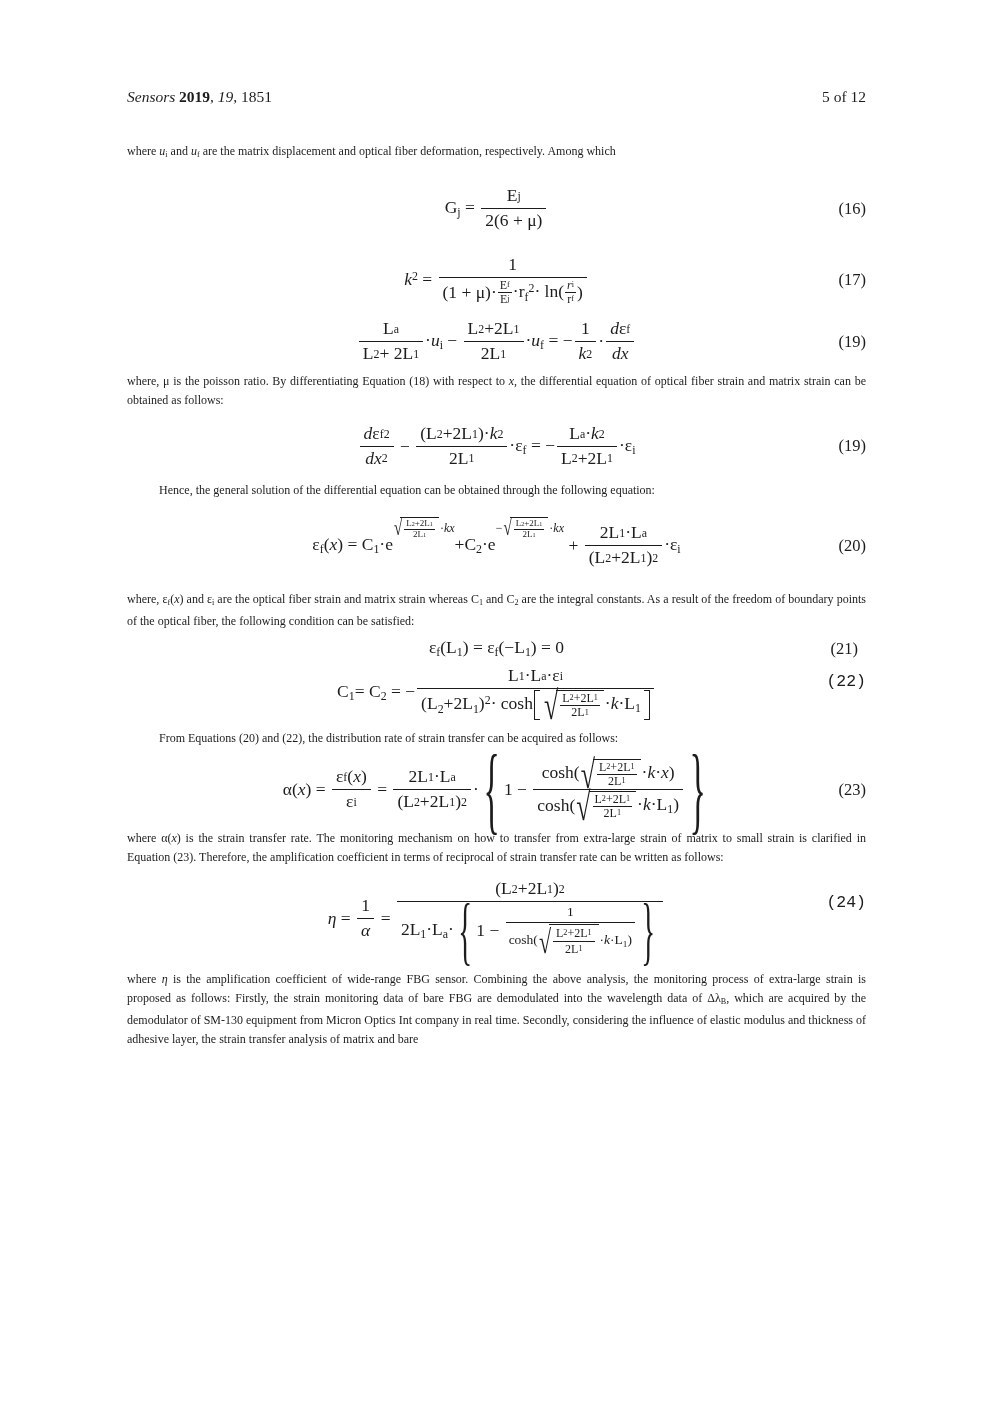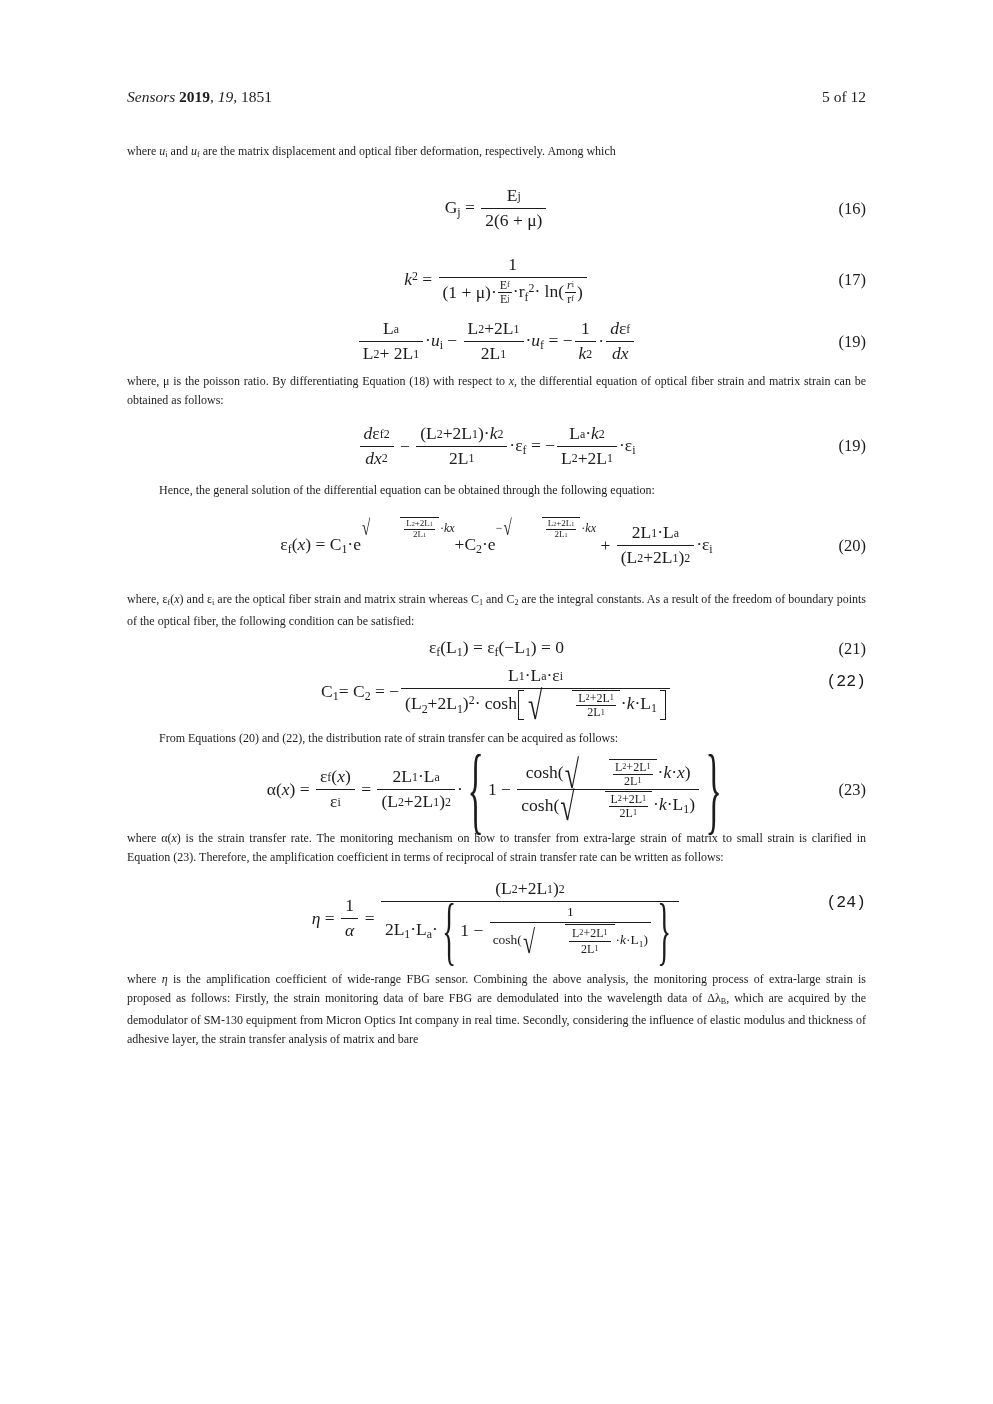--- a/index.html
+++ b/index.html
@@ -29,41 +29,41 @@
   .sfrac { font-size:12px; line-height:1.1; margin:0 1px; }
   .sfrac .fn, .sfrac .fd { padding:0 2px; border-bottom-width:1px; }
   .sfrac .fd { border-top:none; }
   .sfrac-xs { font-size:9px; }
   
   .sqrt { display:inline-flex; align-items:center; margin:0 1px; }
   .rad { line-height:0.6; margin-right:-2px; transform-origin:center; }
   .sq-l .rad { font-size:26px; transform:scaleY(1.55) translateY(1px); }
   .sq-m .rad { font-size:22px; transform:scaleY(1.5) translateY(1px); }
   .sq-s .rad { font-size:15px; transform:scaleY(1.45); }
-  .radcnt { border-top:1.3px solid #1c1c1c; padding:1px 3px 0 3px; display:flex; align-items:center;margin-left:32px; }
+  .radcnt { border-top:1.3px solid #1c1c1c; padding:1px 3px 0 3px; display:flex; align-items:center; }
   
   .expo { display:inline-flex; align-items:center; font-size:12px; align-self:flex-start; margin-top:-4px; }
   
   .brace { display:inline-block; line-height:0.8; font-weight:400; transform-origin:center; margin:0 3px; }
   .b23 { font-size:40px; transform:scaleY(2.45) scaleX(0.85); }
   .b24 { font-size:34px; transform:scaleY(2.25) scaleX(0.85); }
   .bgroup { display:inline-flex; align-items:center; }
   
   .sqbr { display:inline-flex; align-items:stretch; margin-left:1px; }
   .br-l, .br-r { width:6px; border:1.4px solid #1c1c1c; }
   .br-l { border-right:none; margin-right:3px; }
   .br-r { border-left:none; margin-left:3px; }
   .sqbr-inner { display:flex; align-items:center; }
   
   .eq16 { margin:20px 0 20px; }
   .eq17 { margin:10px 0 8px; }
   .eq18 { margin:10px 0 6px; }
   .eq19 { margin:12px 0 10px; }
   .eq20 { margin:14px 0 12px; min-height:64px; }
-  .eq21 { margin:6px 0 2px; }
+  .eq21 { margin:6px 8px 2px; }
   .eq22 { margin:4px 0 8px; }
   .eq23 { margin:10px 0 8px; }
   .eq24 { margin:10px 0 10px; }
   .ifrac { font-size:13.5px; }
   .ifrac .fn, .ifrac .fd { padding:1px 3px; }
   .mb8 { margin-bottom:8px; }
 </style>
 </head>
 <body>
 

